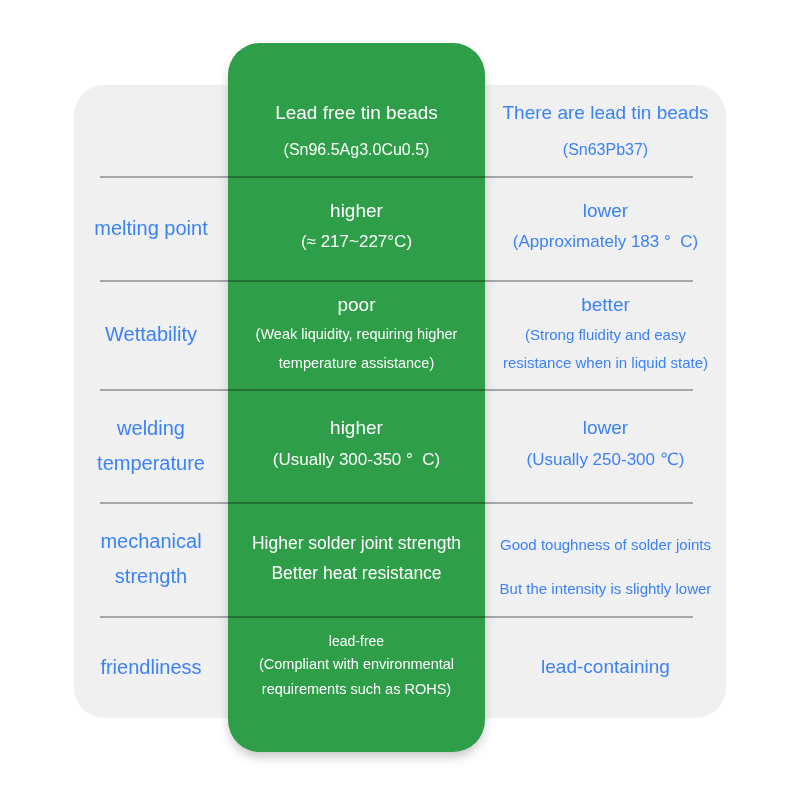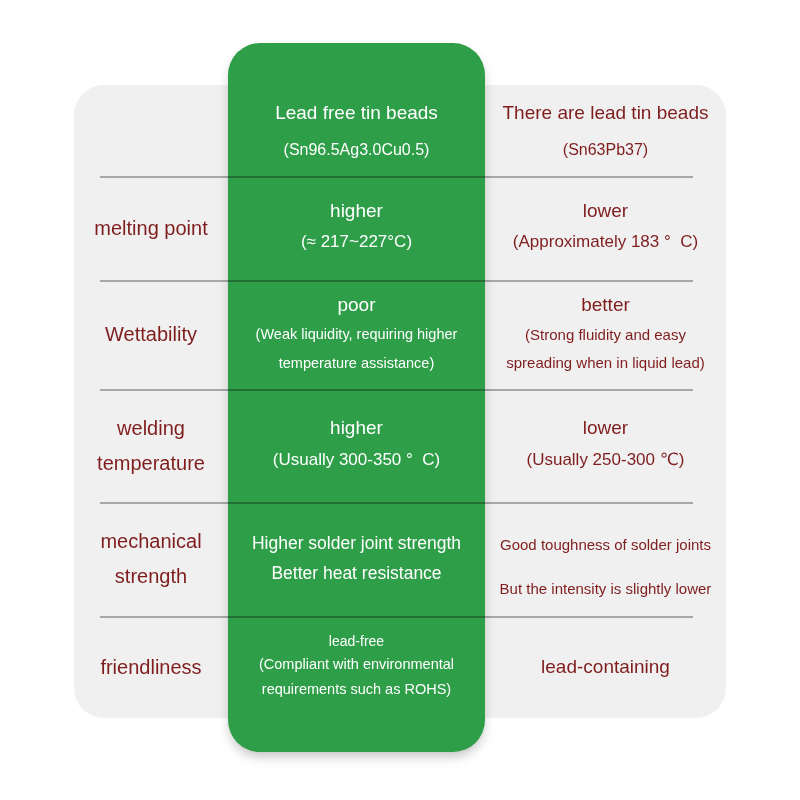--- a/index.html
+++ b/index.html
@@ -23,21 +23,21 @@
     background:rgba(0,0,0,0.30);z-index:2;
   }
   .grid{
     position:absolute;left:74px;top:85px;width:652px;height:633px;z-index:3;
     display:grid;
     grid-template-columns:154px 257px 241px;
     grid-template-rows:91px 104px 109px 113px 114px 102px;
   }
   .cell{
     display:flex;flex-direction:column;align-items:center;justify-content:center;
-    text-align:center;color:#7f1d1d;padding:0 6px;box-sizing:border-box;
+    text-align:center;color:#3b82f6;padding:0 6px;box-sizing:border-box;
   }
   .cell.mid{color:#ffffff;}
   .l-main{font-size:19px;line-height:1.4;}
   .l-label{font-size:20px;line-height:1.75;}
   .l-head{font-size:19px;line-height:1.4;}
   .l-head2{font-size:16px;line-height:1.4;margin-top:13px;}
   .l-sub17{font-size:17px;line-height:1.9;margin-top:2px;}
   .l-sub15{font-size:15px;line-height:1.85;margin-top:2px;}
   .l-sub14{font-size:14.5px;line-height:1.65;margin-top:1px;}
   .l-mid17{font-size:17.5px;line-height:1.7;}
@@ -84,21 +84,21 @@
       <span class="l-label">Wettability</span>
     </div>
     <div class="cell mid">
       <span class="l-main">poor</span>
       <span class="l-sub14" style="line-height:1.95">(Weak liquidity, requiring higher</span>
       <span class="l-sub14" style="line-height:1.95">temperature assistance)</span>
     </div>
     <div class="cell">
       <span class="l-main">better</span>
       <span class="l-sub15">(Strong fluidity and easy</span>
-      <span class="l-sub15" style="margin-top:0">spreading when in liquid lead)</span>
+      <span class="l-sub15" style="margin-top:0">resistance when in liquid state)</span>
     </div>
 
     <div class="cell">
       <span class="l-label">welding</span>
       <span class="l-label">temperature</span>
     </div>
     <div class="cell mid">
       <span class="l-main">higher</span>
       <span class="l-sub17">(Usually 300-350 °&nbsp;&nbsp;C)</span>
     </div>

